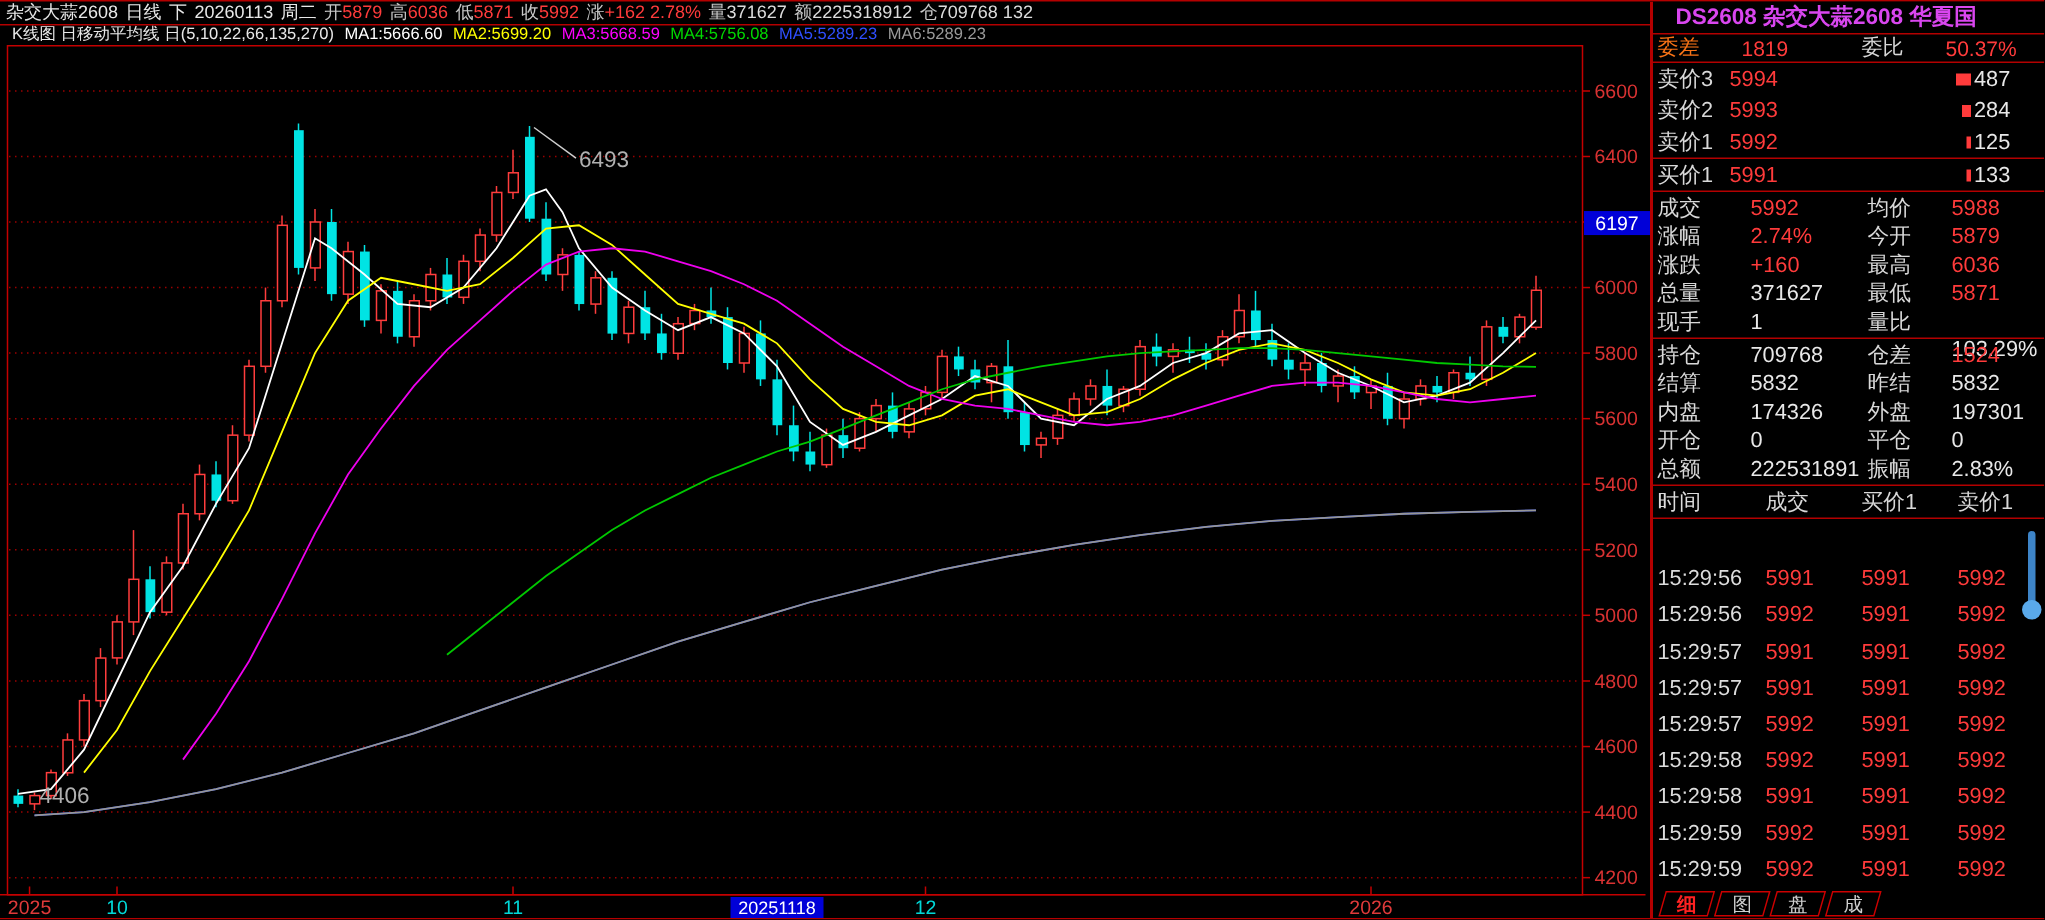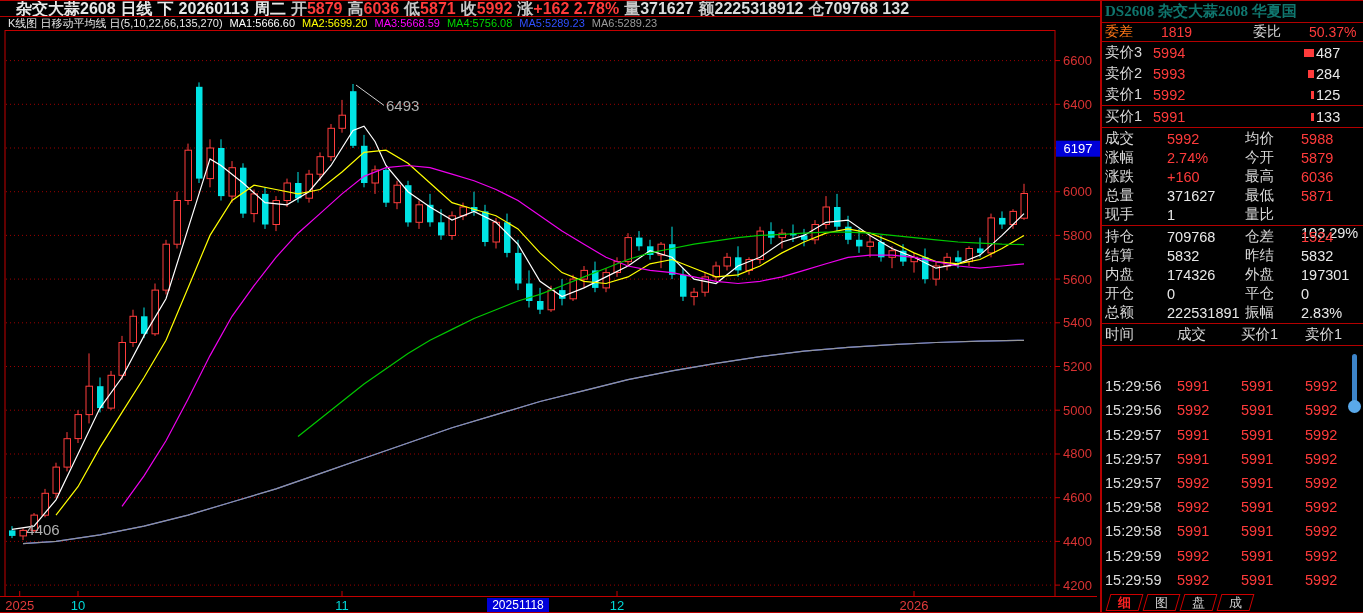--- a/index.html
+++ b/index.html
@@ -1,36 +1,36 @@
 <!DOCTYPE html>
 <html><head>
 <meta charset="utf-8">
 <style>
   html,body{margin:0;padding:0;background:#000;}
   .app{width:1363px;height:613px;box-sizing:border-box;background:#000;
        border-top:1px solid #b40000;border-bottom:1px solid #b40000;
        display:flex;font-family:"Liberation Sans",sans-serif;overflow:hidden;position:relative;}
   .left{width:1100px;display:flex;flex-direction:column;flex:none;overflow:hidden;}
-  .title-bar{height:15px;line-height:15px;font-size:16px;white-space:nowrap;overflow:hidden;
-             border-bottom:1px solid #b40000;padding-left:16px;color:#e8e8e8;font-weight:bold;}
+  .title-bar{height:15px;line-height:15px;font-size:12px;white-space:nowrap;overflow:hidden;
+             border-bottom:1px solid #b40000;padding-left:4px;color:#e8e8e8;}
   .title-bar span{margin-right:5px;}
   .ma-legend{height:13px;line-height:13px;font-size:11px;white-space:nowrap;overflow:hidden;
              padding-left:8px;color:#e8e8e8;}
   .ma-legend span{margin-right:7px;}
   svg{display:block;}
   svg text{font-family:"Liberation Sans",sans-serif;}
   .right-panel{flex:1;border-left:2px solid #b40000;display:flex;flex-direction:column;
                font-size:14px;color:#ddd;overflow:hidden;background:#000;}
-  .rp-header{height:21px;line-height:21px;flex:none;font-size:15px;font-weight:bold;color:#0f766e;
-             border-bottom:1px solid #b40000;padding-left:3px;white-space:nowrap;overflow:hidden;font-family:Liberation Serif, serif;}
+  .rp-header{height:21px;line-height:21px;flex:none;font-size:15px;font-weight:bold;color:#d946ef;
+             border-bottom:1px solid #b40000;padding-left:15px;white-space:nowrap;overflow:hidden;}
   .rp-wb{height:18px;flex:none;display:flex;align-items:center;border-bottom:1px solid #b40000;
          padding:0 3px;font-size:14px;}
   .wb-l{width:56px;color:#f97316;}
   .wb-v{width:80px;color:#ff3b3b;}
-  .wb-l2{width:56px;color:#d8d8d8;margin-left:12px;}
+  .wb-l2{width:56px;color:#d8d8d8;}
   .wb-v2{flex:1;color:#ff3b3b;}
   .q-section{flex:none;border-bottom:1px solid #b40000;}
   .q-row{height:21px;display:flex;align-items:center;padding:0 3px;font-size:14.5px;}
   .q-lbl{width:48px;color:#d8d8d8;}
   .q-price{width:52px;color:#ff3b3b;}
   .q-barwrap{flex:1;display:flex;justify-content:flex-end;align-items:center;}
   .q-bar{height:8px;background:#ff3b3b;margin-right:2px;flex:none;}
   .q-vol{width:44px;color:#e8e8e8;flex:none;}
   .info-section{flex:none;border-bottom:1px solid #b40000;padding:1px 0;}
   .i-row{height:19px;display:flex;align-items:center;padding:0 3px;font-size:14.5px;}

